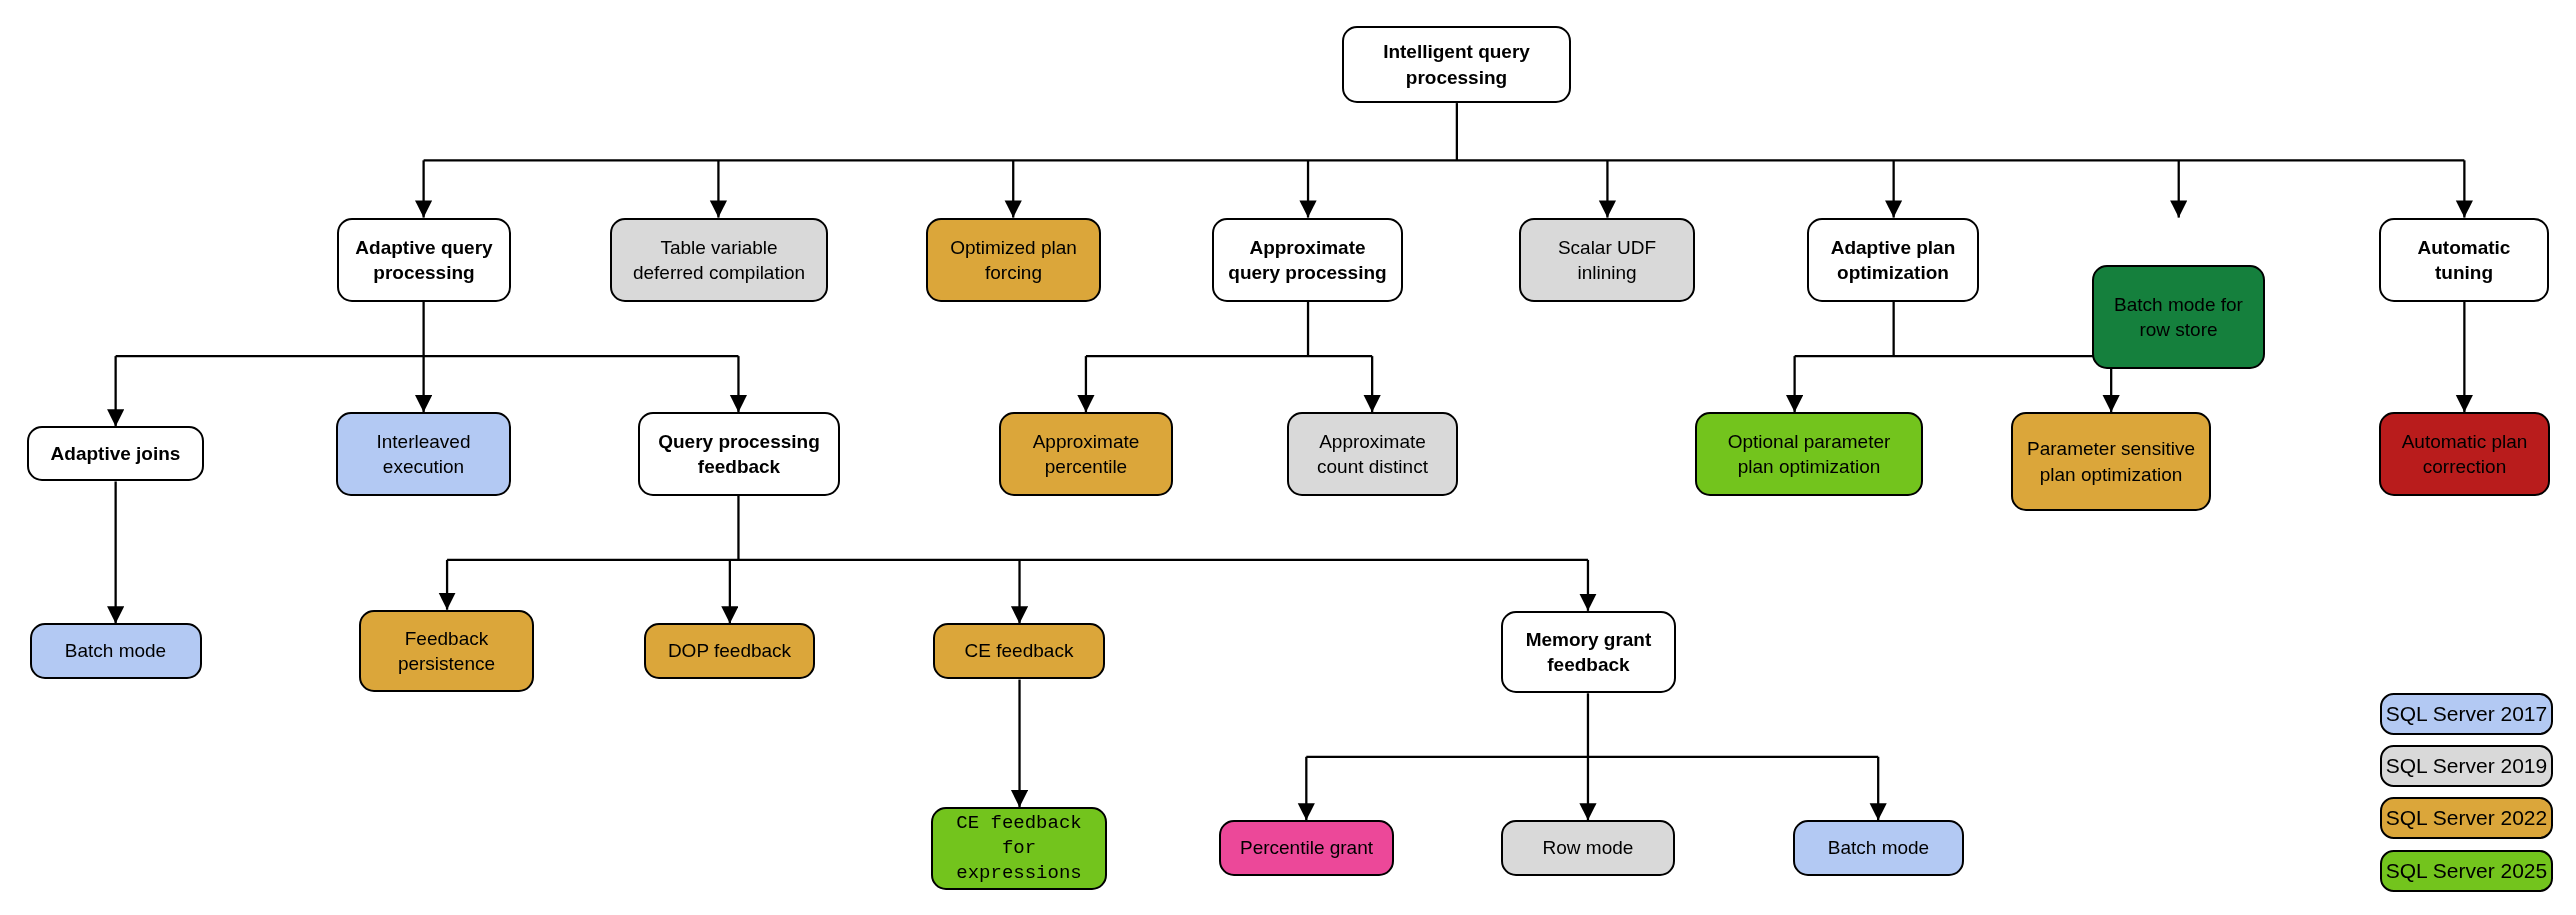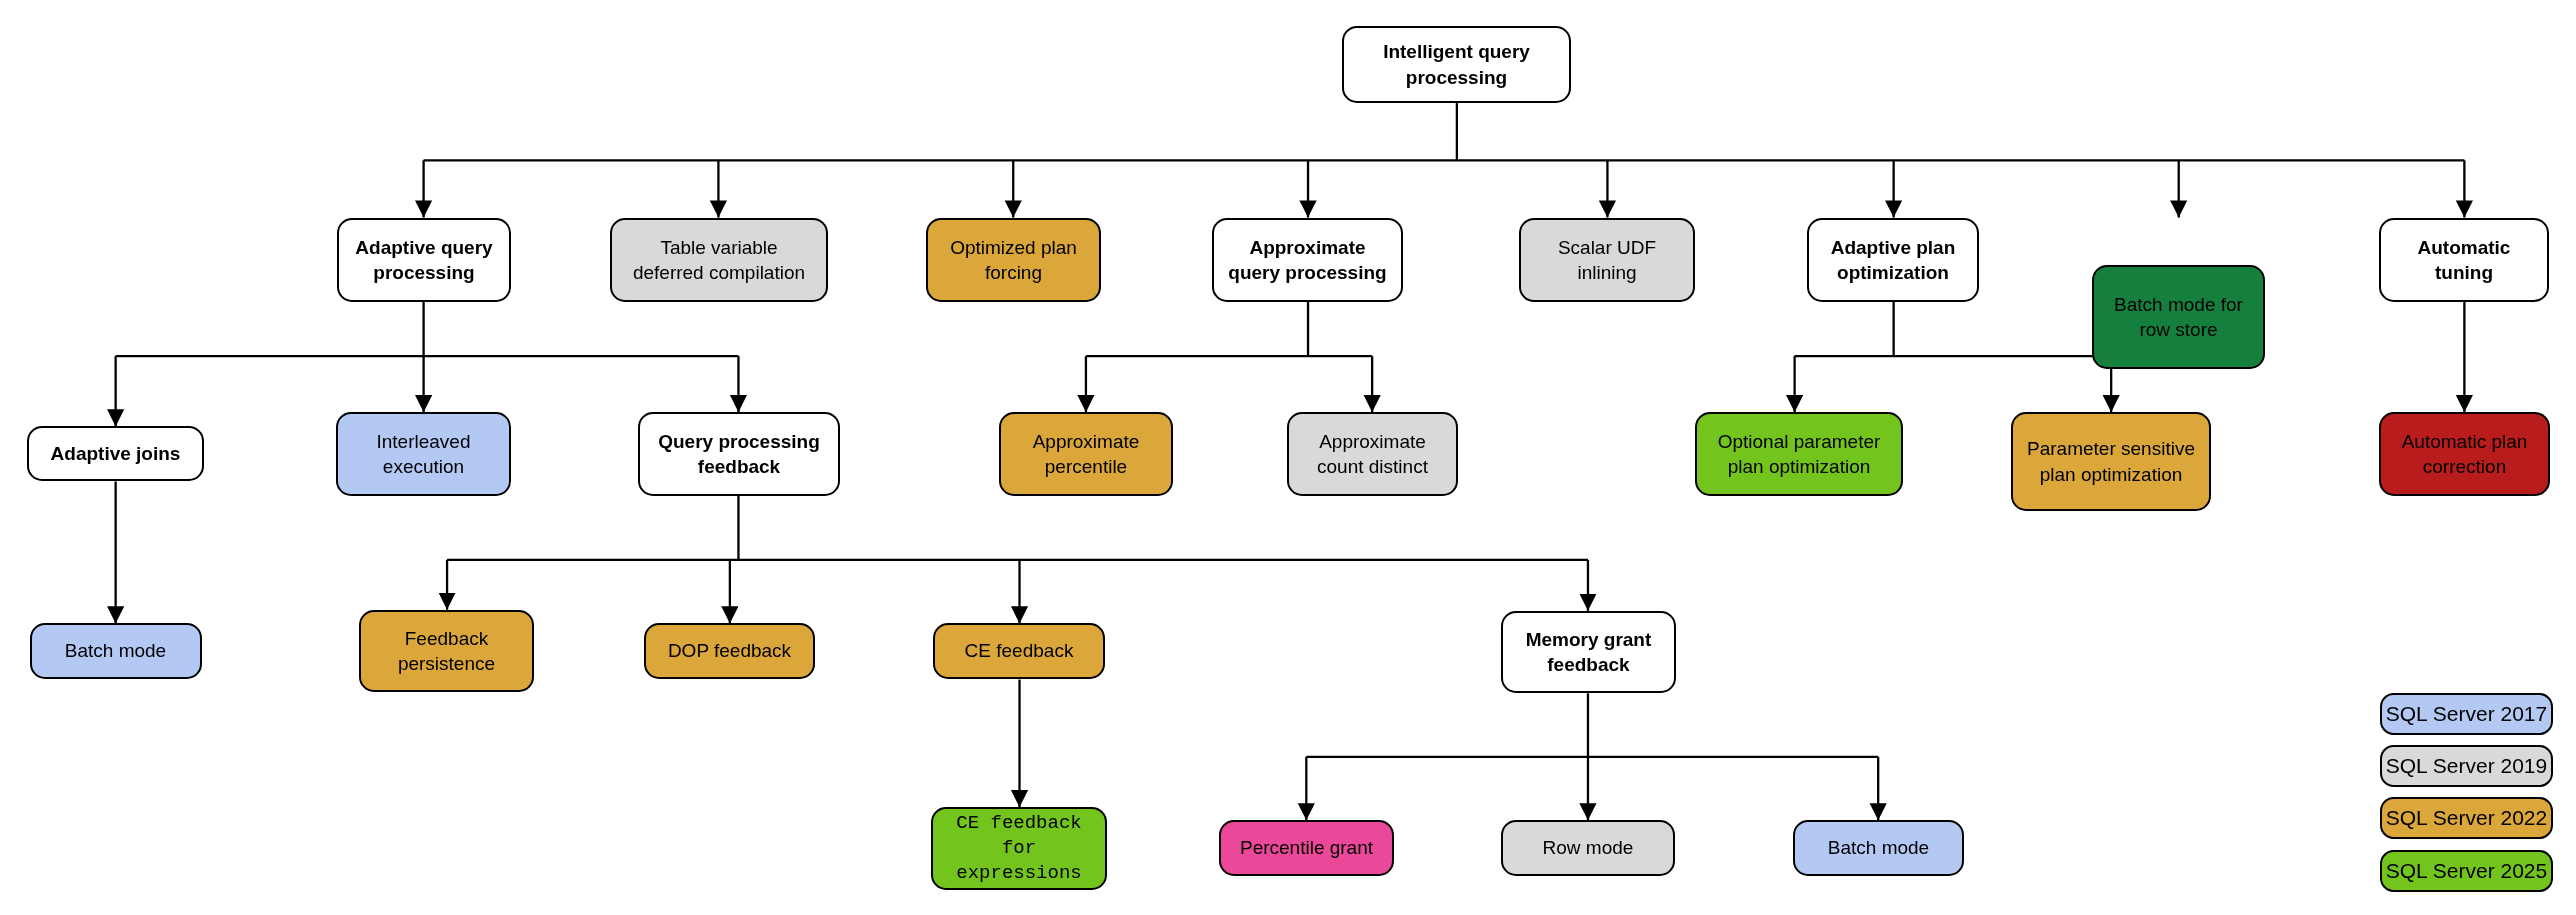--- a/index.html
+++ b/index.html
@@ -88,21 +88,21 @@
 tuning</div>
     <div class="node bold" style="left: 27px; top: 426px; width: 177px; height: 55px; background: rgb(255, 255, 255); border-color: rgb(0, 0, 0);">Adaptive joins</div>
     <div class="node" style="left: 336px; top: 412px; width: 175px; height: 84px; background: rgb(179, 201, 243); border-color: rgb(0, 0, 0);">Interleaved
 execution</div>
     <div class="node bold" style="left: 638px; top: 412px; width: 202px; height: 84px; background: rgb(255, 255, 255); border-color: rgb(0, 0, 0);">Query processing
 feedback</div>
     <div class="node" style="left: 999px; top: 412px; width: 174px; height: 84px; background: rgb(219, 166, 58); border-color: rgb(0, 0, 0);">Approximate
 percentile</div>
     <div class="node" style="left: 1287px; top: 412px; width: 171px; height: 84px; background: rgb(217, 217, 217); border-color: rgb(0, 0, 0);">Approximate
 count distinct</div>
-    <div class="node" style="left: 1695px; top: 412px; width: 208px; height: 84px; background: rgb(115, 196, 29); border-color: rgb(0, 0, 0);">Optional parameter
+    <div class="node" style="left: 1695px; top: 412px; width: 228px; height: 84px; background: rgb(115, 196, 29); border-color: rgb(0, 0, 0);">Optional parameter
 plan optimization</div>
     <div class="node" style="left: 2011px; top: 412px; width: 200px; height: 99px; background: rgb(219, 166, 58); border-color: rgb(0, 0, 0);">Parameter sensitive
 plan optimization</div>
     <div class="node" style="left: 2379px; top: 412px; width: 171px; height: 84px; background: #b91c1c; border-color: rgb(0, 0, 0);">Automatic plan
 correction</div>
     <div class="node" style="left: 29.5px; top: 623px; width: 172px; height: 56px; background: rgb(179, 201, 243); border-color: rgb(0, 0, 0);">Batch mode</div>
     <div class="node" style="left: 359px; top: 610px; width: 175px; height: 82px; background: rgb(219, 166, 58); border-color: rgb(0, 0, 0);">Feedback
 persistence</div>
     <div class="node" style="left: 644px; top: 623px; width: 171px; height: 56px; background: rgb(219, 166, 58); border-color: rgb(0, 0, 0);">DOP feedback</div>
     <div class="node" style="left: 933px; top: 623px; width: 172px; height: 56px; background: rgb(219, 166, 58); border-color: rgb(0, 0, 0);">CE feedback</div>

